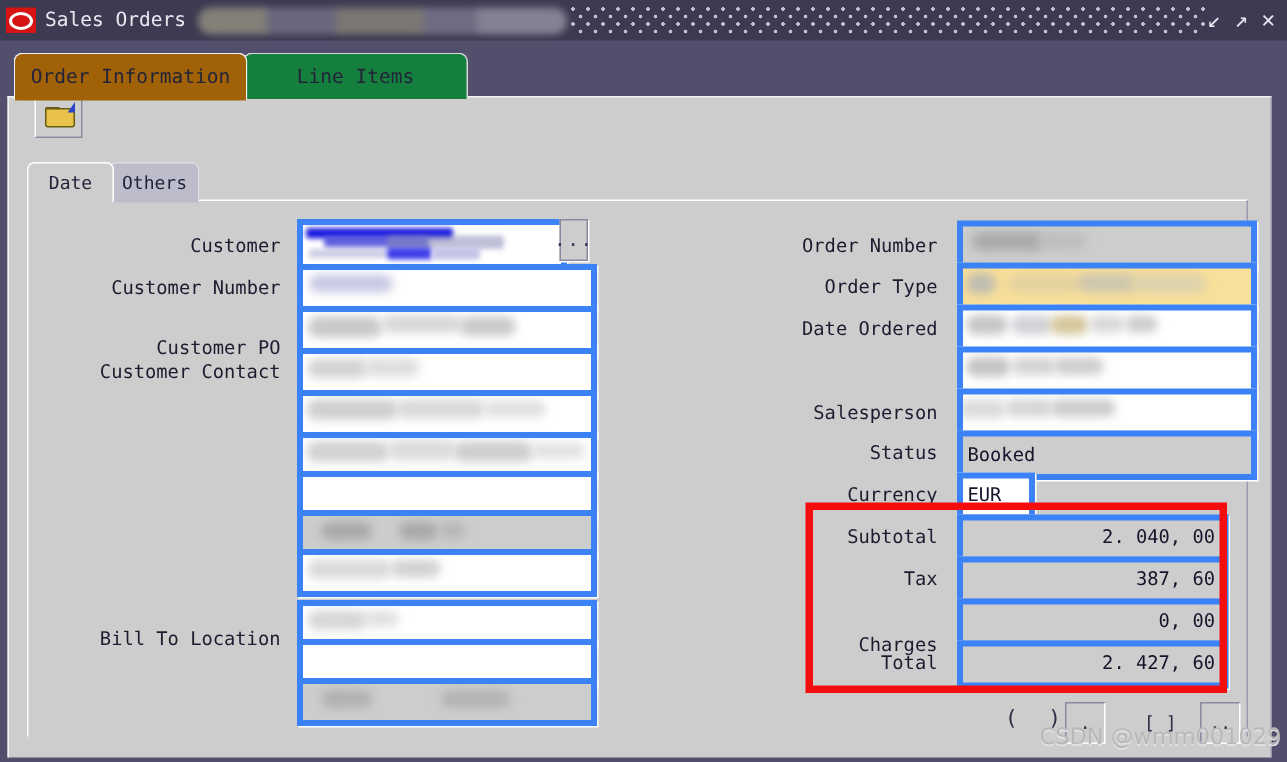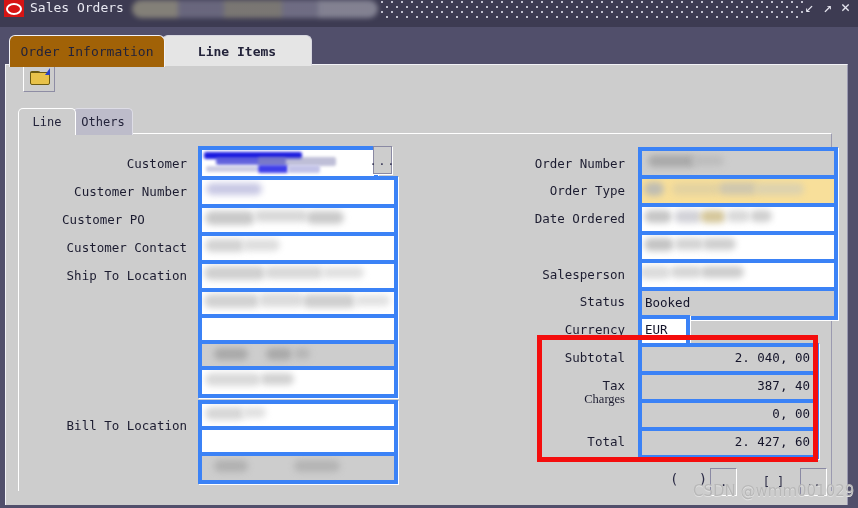--- a/index.html
+++ b/index.html
@@ -7,21 +7,21 @@
     width:858px;height:508px;overflow:hidden;
     background:#514f6b;
     font-family:"DejaVu Sans Mono","Liberation Mono",monospace;
     font-size:12px;
     -webkit-font-smoothing:none;
   }
   .app{position:relative;width:858px;height:508px;background:#514f6b;}
 
   
   .titlebar{position:absolute;left:0;top:0;width:858px;height:27px;background:#3d3b52;
-            display:flex;align-items:flex-start;}
+            display:flex;align-items:center;}
   .oval-icon{width:20px;height:17px;background:#d61414;margin-left:4px;margin-right:6px;
              display:flex;align-items:center;justify-content:center;flex:0 0 auto;}
   .oval-icon i{display:block;width:12px;height:8px;border:2px solid #ffffff;border-radius:50%;}
   .title-text{color:#e9e9f2;font-size:13px;letter-spacing:0px;white-space:nowrap;flex:0 0 auto;}
   .title-blur{flex:0 0 auto;margin-left:8px;width:246px;height:18px;border-radius:9px;
     background:
       linear-gradient(90deg,
         rgba(168,164,140,.75) 0px, rgba(168,164,140,.75) 46px,
         rgba(120,118,140,.85) 46px, rgba(120,118,140,.85) 92px,
         rgba(160,156,136,.7) 92px, rgba(160,156,136,.7) 150px,
@@ -35,21 +35,21 @@
     background-size:10px 10px,10px 10px;opacity:.85;}
   .win-btns{flex:0 0 auto;display:flex;align-items:center;gap:9px;padding-right:8px;color:#e6e6f0;}
   .win-btns span{font-size:15px;line-height:15px;cursor:default;}
 
   
   .tabstrip{position:absolute;left:0;top:27px;width:858px;height:38px;}
   .tab{position:absolute;top:8px;height:30px;border:1px solid #8d8ba6;border-bottom:none;
        border-radius:6px 6px 0 0;display:flex;align-items:center;justify-content:center;
        font-size:13px;color:#23233a;white-space:nowrap;}
   .tab.active{left:9px;width:154px;background:#a16207;border-color:#f2f2f6;z-index:3;height:31px;}
-  .tab.inactive{left:162px;width:148px;background:#e5e5e5;border-color:#d7d7e0;z-index:2;font-weight:bold;}
+  .tab.inactive{left:162px;width:148px;background:#15803d;border-color:#d7d7e0;z-index:2;}
 
   
   .canvas{position:absolute;left:5px;top:64px;width:841px;height:440px;background:#cdcdcd;
           border-top:1px solid #f2f2f6;border-left:1px solid #f2f2f6;border-right:1px solid #9b9ab0;}
 
   
   .tool-btn{position:absolute;left:23px;top:62px;width:30px;height:28px;background:#cdcdcd;
             border:1px solid #ffffff;border-right-color:#8e8da4;border-bottom-color:#8e8da4;
             display:flex;align-items:center;justify-content:center;}
   .folder{position:relative;width:19px;height:15px;}
@@ -135,21 +135,21 @@
   <div class="tool-btn">
     <span class="folder">
       <span class="tabf"></span>
         <span class="body"></span>
         <span class="arrow"></span>
     </span>
   </div>
 
   <div class="innertabs">
     <div class="itab active">
-      <span>Line</span>
+      <span>Date</span>
     </div>
     <div class="itab inactive">
       <span>Others</span>
     </div>
   </div>
 
   <div class="formbox"></div>
 
   <div class="label" style="left:20px;top:156px;width:167px;">Customer</div>
   <div class="field" style="left:198px;top:146px;width:172px;height:26px;">
@@ -164,36 +164,35 @@
   <div class="lov" style="left:373px;top:146px;width:17px;height:26px;">
     <span>...</span>
   </div>
 
   <div class="label" style="left:20px;top:184px;width:167px;">Customer Number</div>
   <div class="field" style="left:198px;top:176px;width:192px;height:24px;">
     <span class="smudge" style="left:4px;top:3px;width:56px;height:12px;background:#c8c8e4;"></span>
     <span class="val"></span>
   </div>
 
-  <div class="label" style="left:20px;top:212px;width:167px;text-align:center;">Customer PO</div>
+  <div class="label" style="left:20px;top:224px;width:167px;">Customer PO</div>
   <div class="field" style="left:198px;top:204px;width:192px;height:24px;">
     <span class="smudge" style="left:3px;top:3px;width:50px;height:14px;background:#c9c9c9;"></span>
     <span class="smudge" style="left:52px;top:2px;width:54px;height:12px;background:#d8d8d8;"></span>
     <span class="smudge" style="left:104px;top:3px;width:38px;height:13px;background:#cacaca;"></span>
     <span class="val"></span>
   </div>
 
   <div class="label" style="left:20px;top:240px;width:167px;">Customer Contact</div>
   <div class="field" style="left:198px;top:232px;width:192px;height:24px;">
     <span class="smudge" style="left:3px;top:3px;width:40px;height:13px;background:#d3d3d3;"></span>
     <span class="smudge" style="left:40px;top:3px;width:38px;height:12px;background:#dedede;"></span>
     <span class="val"></span>
   </div>
 
-  <div class="label" style="left:20px;top:268px;width:167px;">Ship To Location</div>
   <div class="field" style="left:198px;top:260px;width:192px;height:24px;">
     <span class="smudge" style="left:2px;top:2px;width:62px;height:14px;background:#d0d0d0;"></span>
     <span class="smudge" style="left:62px;top:2px;width:60px;height:13px;background:#d9d9d9;"></span>
     <span class="smudge" style="left:120px;top:3px;width:42px;height:11px;background:#e0e0e0;"></span>
     <span class="val"></span>
   </div>
 
   <div class="field" style="left:198px;top:288px;width:192px;height:24px;">
     <span class="smudge" style="left:2px;top:2px;width:56px;height:14px;background:#d2d2d2;"></span>
     <span class="smudge" style="left:56px;top:1px;width:46px;height:14px;background:#dcdcdc;"></span>
@@ -287,24 +286,24 @@
     <span class="val" style="top:3px;">EUR</span>
   </div>
 
   <div class="label" style="left:460px;top:350px;width:165px;">Subtotal</div>
   <div class="field gray" style="left:638px;top:343px;width:173px;height:24px;">
     <span class="val right" style="top:3px;">2. 040, 00</span>
   </div>
 
   <div class="label" style="left:460px;top:378px;width:165px;">Tax</div>
   <div class="field gray" style="left:638px;top:371px;width:173px;height:24px;">
-    <span class="val right" style="top:3px;">387, 40</span>
-  </div>
-
-  <div class="label" style="left:460px;top:392px;width:165px;font-family:Liberation Serif, serif;">Charges</div>
+    <span class="val right" style="top:3px;">387, 60</span>
+  </div>
+
+  <div class="label" style="left:460px;top:422px;width:165px;">Charges</div>
   <div class="field gray" style="left:638px;top:399px;width:173px;height:24px;">
     <span class="val right" style="top:3px;">0, 00</span>
   </div>
 
   <div class="label" style="left:460px;top:434px;width:165px;">Total</div>
   <div class="field gray" style="left:638px;top:427px;width:173px;height:24px;">
     <span class="val right" style="top:3px;">2. 427, 60</span>
   </div>
 
   <div class="redbox"></div>

